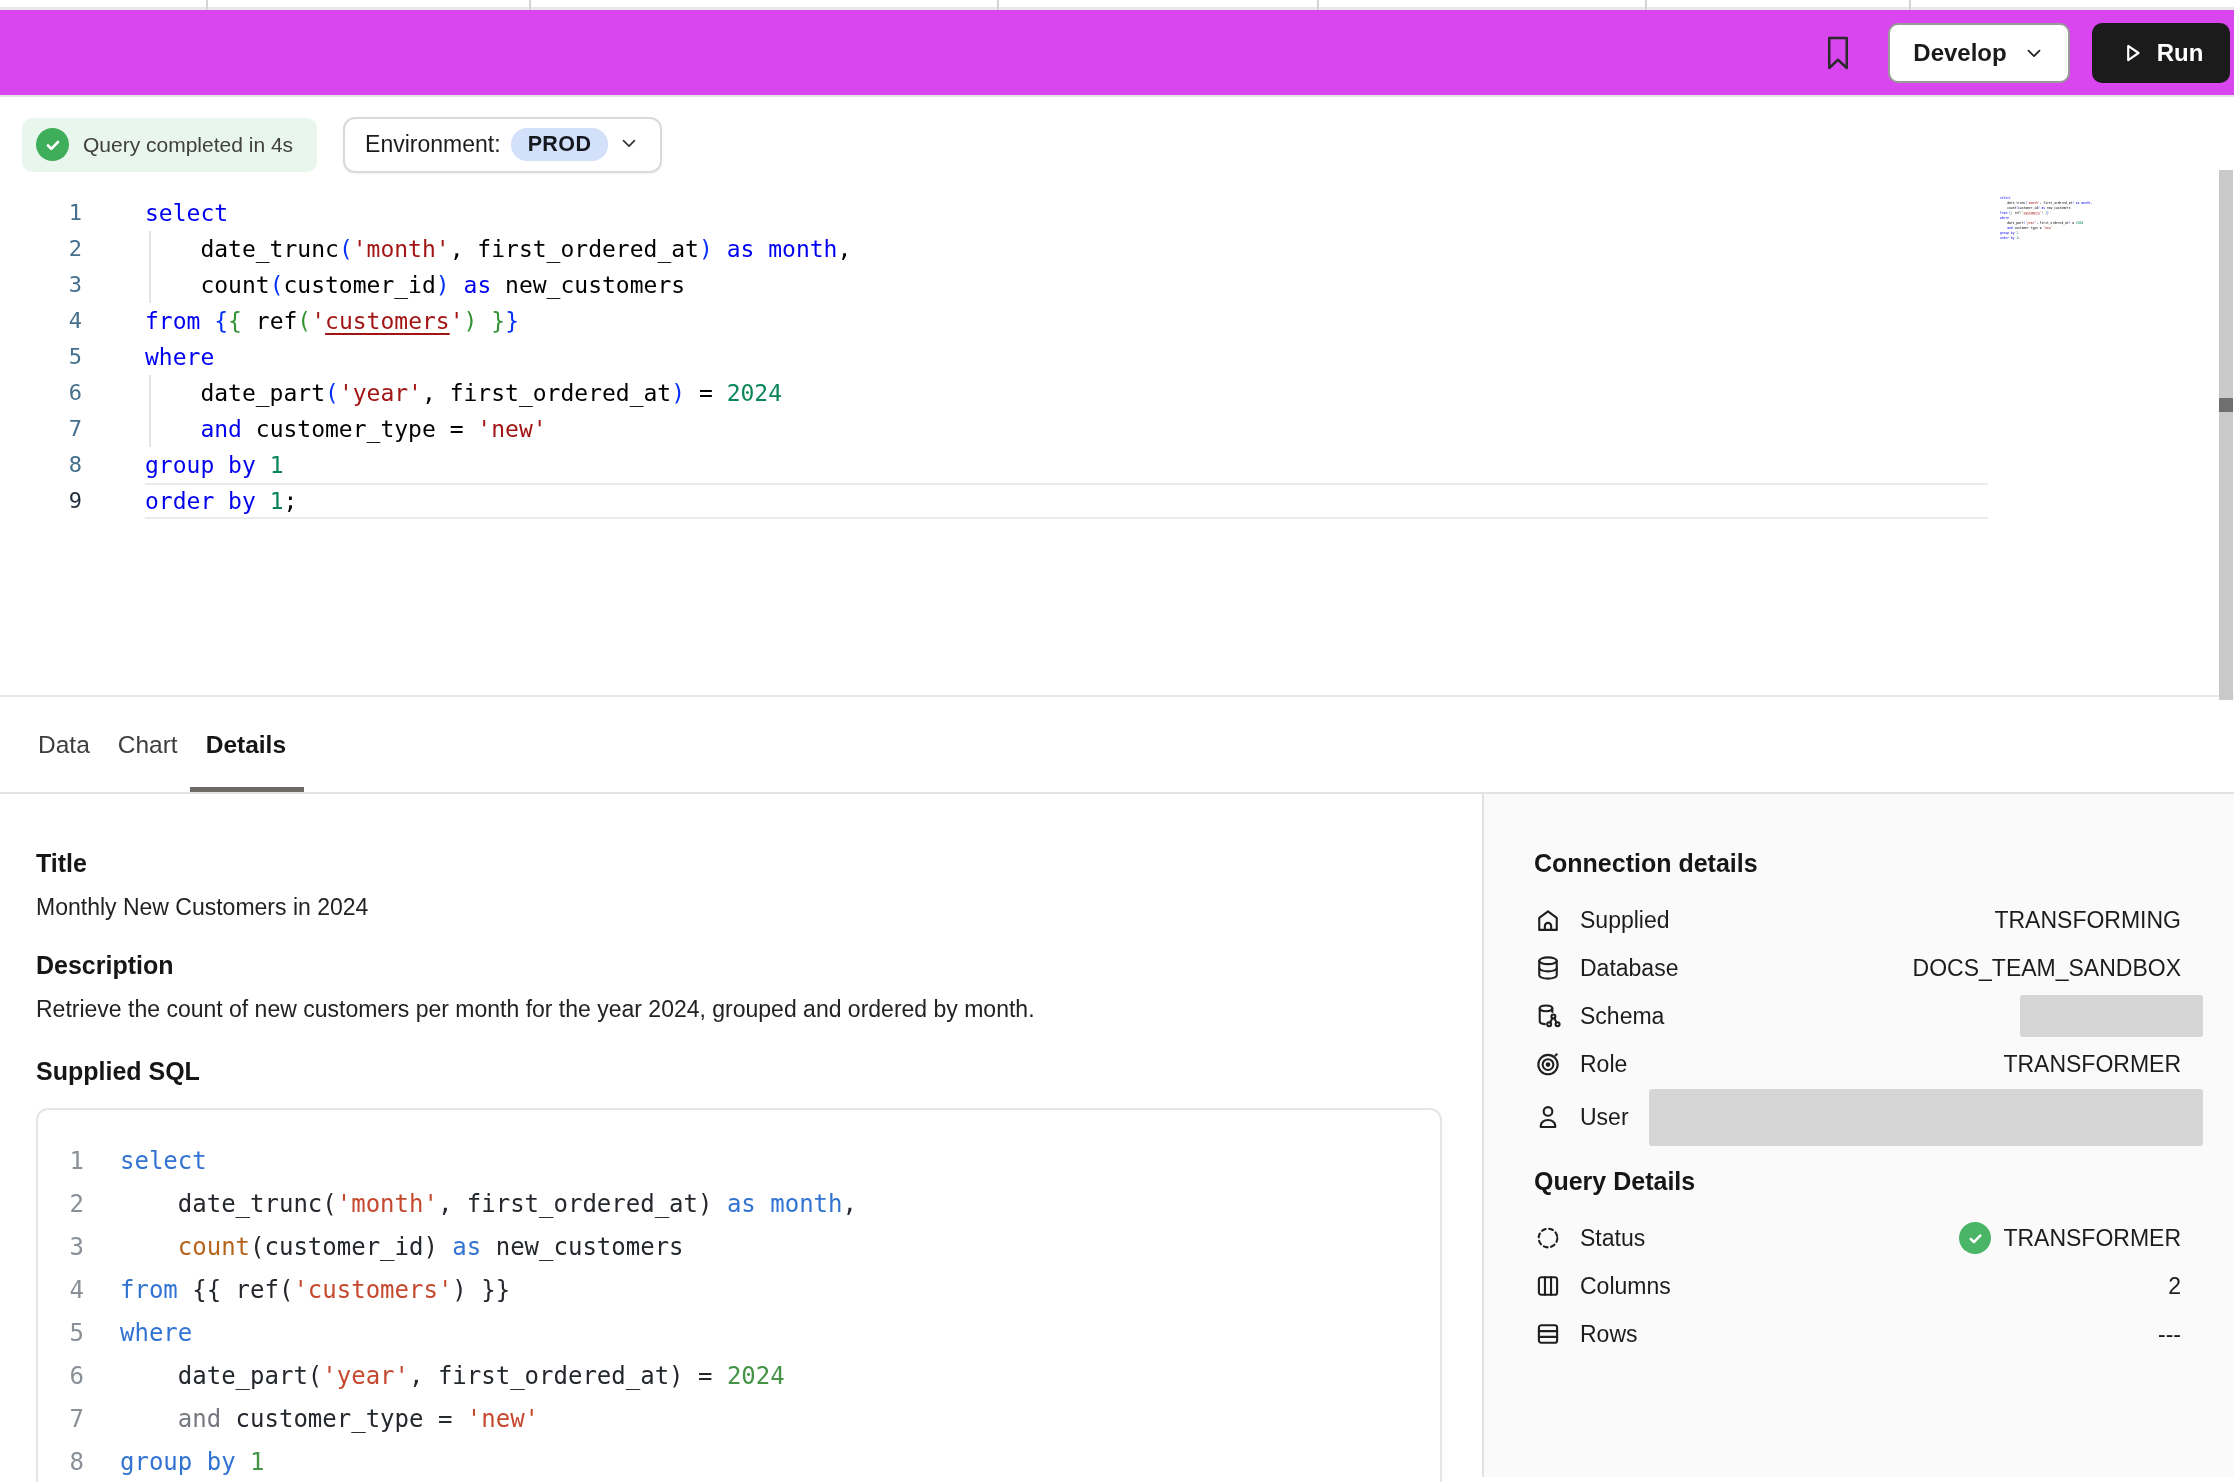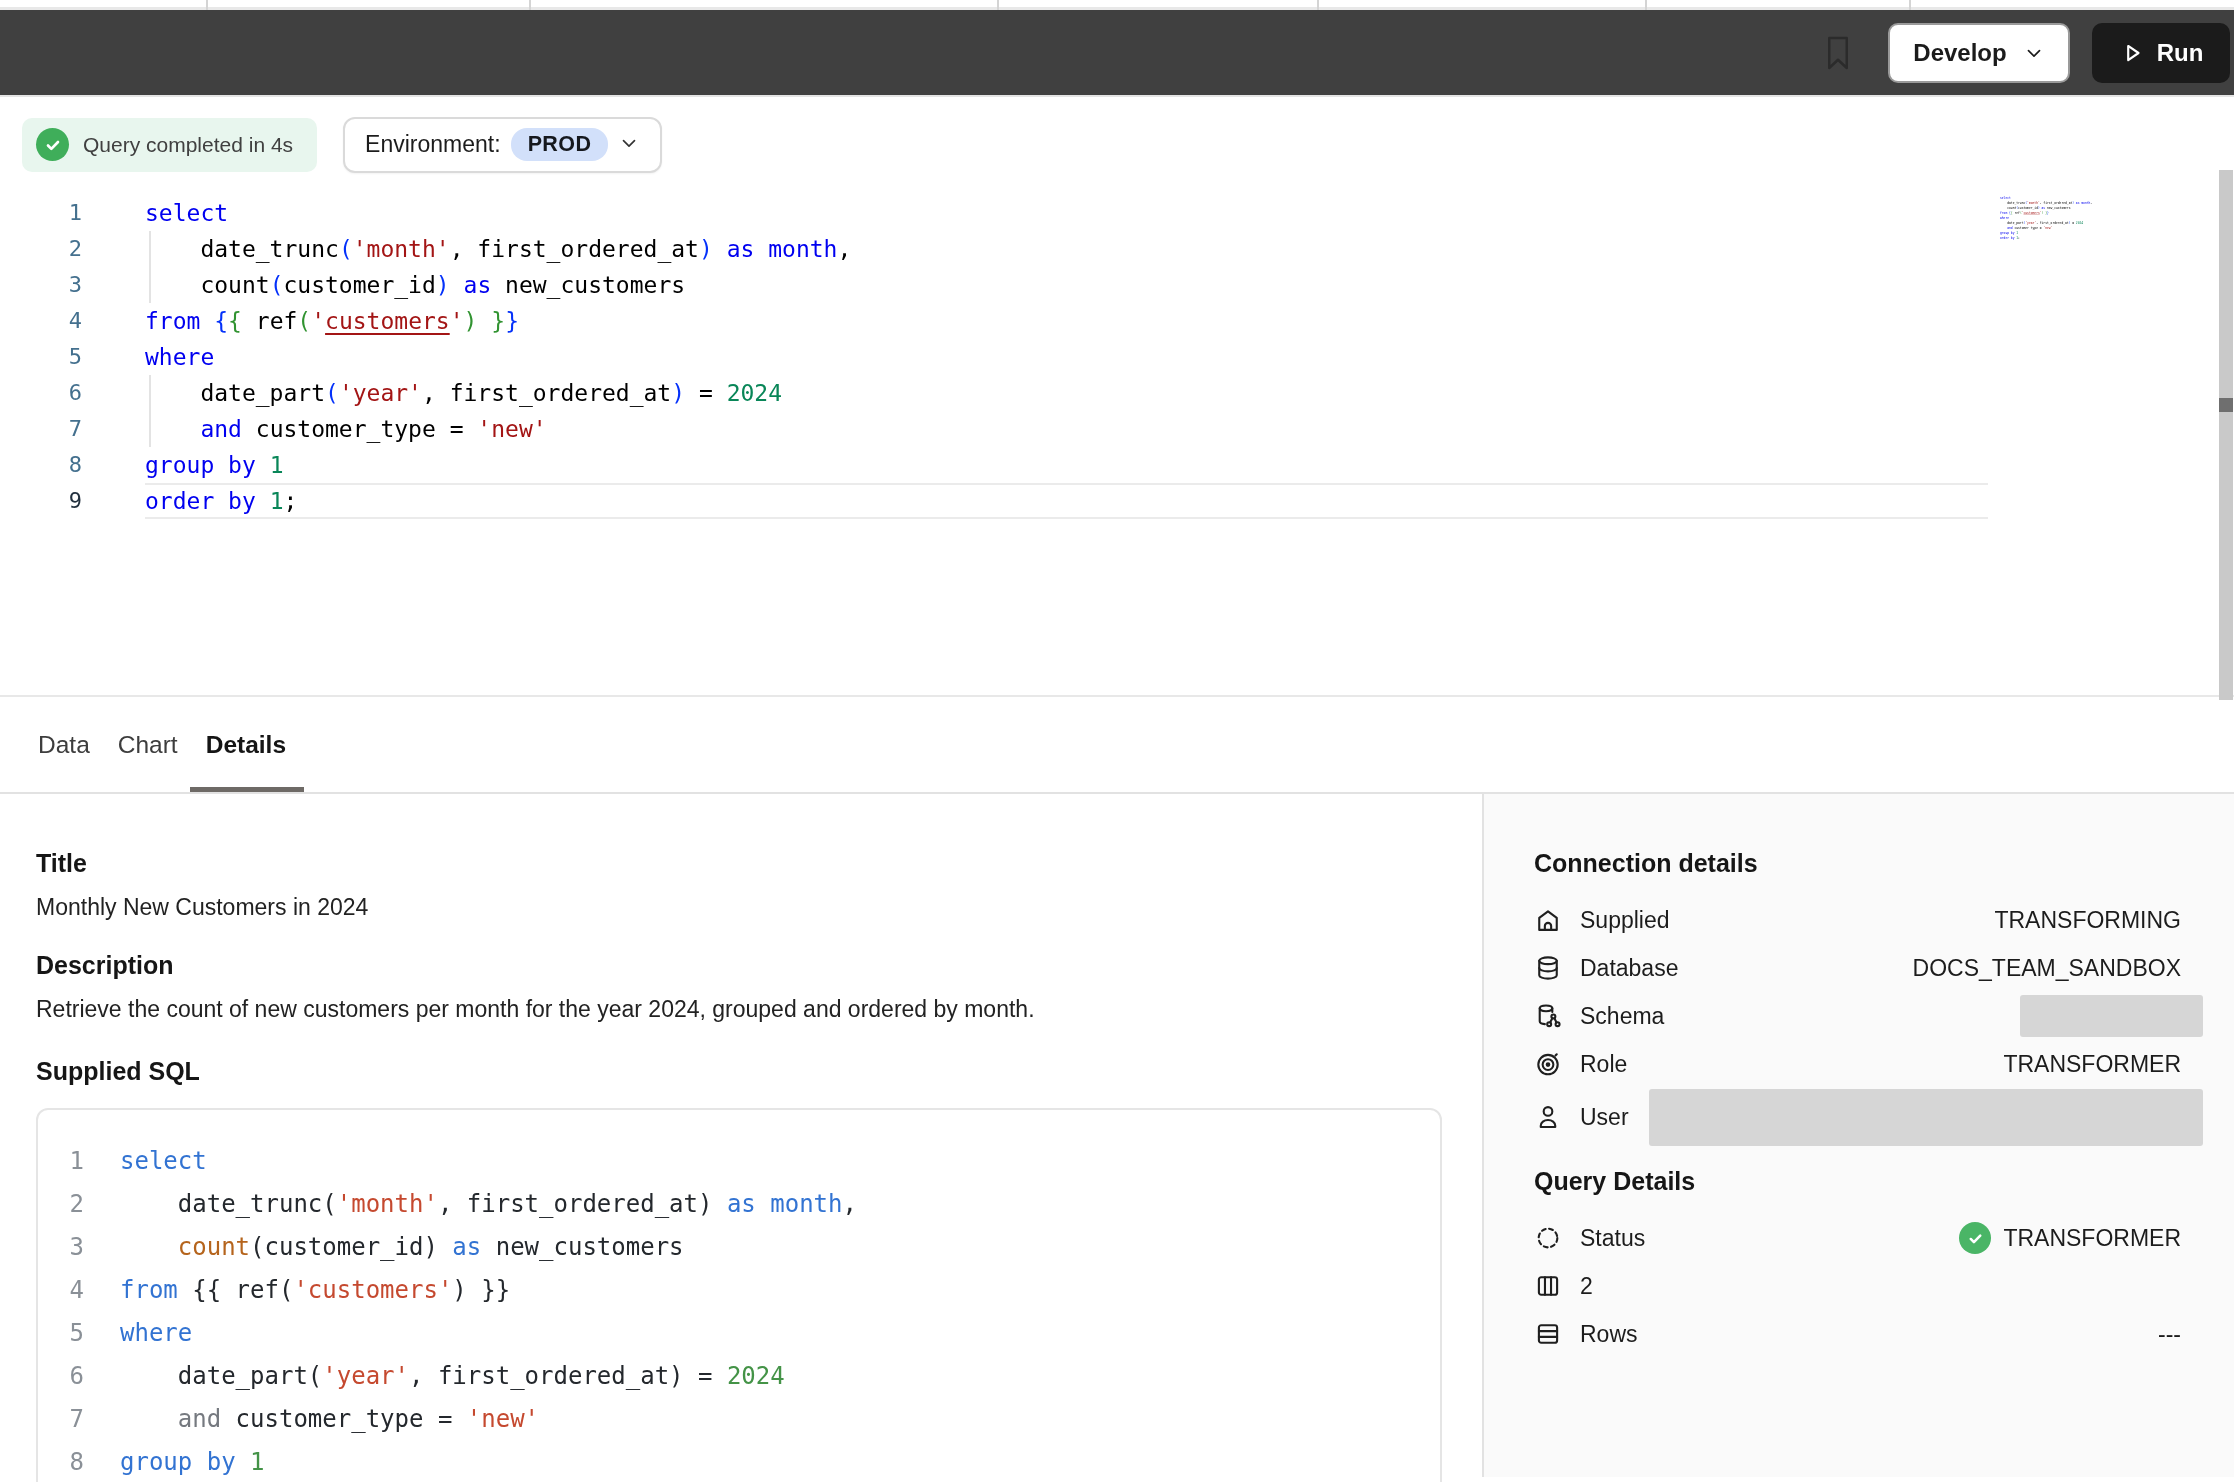--- a/index.html
+++ b/index.html
@@ -6,21 +6,21 @@
   html,body { margin:0; padding:0; background:#fff; }
   body {
     width:2234px; height:1482px; overflow:hidden; position:relative;
     font-family:"Liberation Sans", sans-serif; color:#1f1f1f;
     -webkit-font-smoothing:antialiased;
   }
   
   .toptab-strip { height:10px; background:#fff; position:relative; border-bottom:3px solid #e8e8e8; }
   .toptab-strip .tdiv { position:absolute; top:0; width:2px; height:10px; background:#d4d4d4; }
   
-  .toolbar { height:87px; border-bottom:2px solid #e4e4e4; display:flex; align-items:center; justify-content:flex-end; padding-right:4px; background:#404040; }
+  .toolbar { height:87px; border-bottom:2px solid #e4e4e4; display:flex; align-items:center; justify-content:flex-end; padding-right:4px; background:#d946ef; }
   .toolbar-right { display:flex; align-items:center; }
   .icon-btn { width:48px; height:60px; display:flex; align-items:center; justify-content:center; background:none; border:none; color:#2b2b2b; margin-right:26px; }
   .btn { display:flex; align-items:center; height:60px; border-radius:10px; font-size:24px; cursor:default; }
   .btn-develop { background:#fff; border:2px solid #9a9a9a; color:#1b1b1b; padding:0 22px; gap:16px; font-weight:600; margin-right:22px; width:182px; justify-content:center; }
   .btn-run { background:#1b1b1b; border:none; color:#fff; padding:0 26px; gap:12px; font-weight:700; width:138px; justify-content:center; }
   .btn svg, .icon-btn svg { display:block; }
   
   .statusbar { height:85px; display:flex; align-items:center; padding:10px 0 0 22px; gap:26px; background:#fff; }
   .status-badge { display:inline-flex; align-items:center; gap:14px; height:54px; padding:0 24px 0 14px; border-radius:10px; background:#e8f6ee; }
   .status-badge .txt { font-size:21px; font-weight:400; color:#404040; }
@@ -331,20 +331,21 @@
             <span>TRANSFORMER</span>
           </span>
         </div>
         <div class="drow">
           <span class="dicon">
             <svg viewBox="0 0 24 24" fill="none" stroke="currentColor" stroke-width="1.8" stroke-linecap="round" stroke-linejoin="round">
               <rect x="4.2" y="4.5" width="15.6" height="15" rx="2"></rect>
               <path d="M9.4 4.5v15M14.6 4.5v15"></path>
             </svg>
           </span>
+          <span class="dlabel">Columns</span>
           <span class="dvalue">
             <span>2</span>
           </span>
         </div>
         <div class="drow">
           <span class="dicon">
             <svg viewBox="0 0 24 24" fill="none" stroke="currentColor" stroke-width="1.8" stroke-linecap="round" stroke-linejoin="round">
               <rect x="4.2" y="4.5" width="15.6" height="15" rx="2"></rect>
               <path d="M4.2 9.5h15.6M4.2 14.5h15.6"></path>
             </svg>

